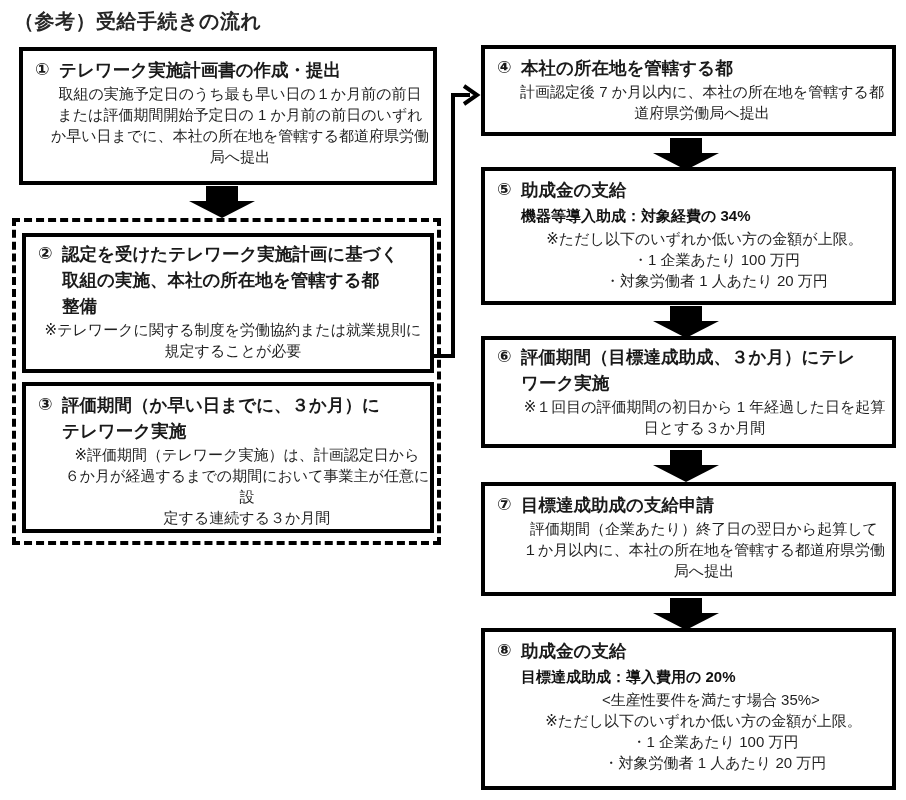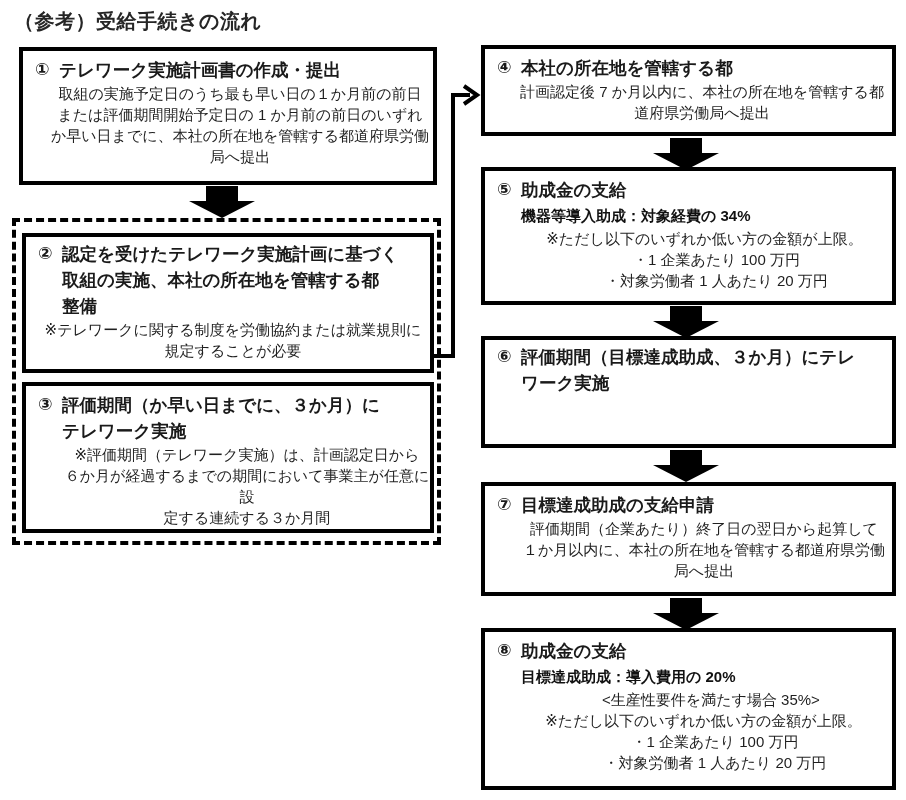--- a/index.html
+++ b/index.html
@@ -165,20 +165,22 @@
     <div class="shaft"></div>
       <div class="head"></div>
   </div>
 
   <div class="flow-box" style="left:481px; top:336px; width:415px; height:112px; padding-top:4px;">
     <div class="box-head">
       <span class="step-num">⑥</span>
       <span class="box-title">評価期間（目標達成助成、３か月）にテレ
 ワーク実施</span>
     </div>
+    <div class="box-note">※１回目の評価期間の初日から 1 年経過した日を起算
+日とする３か月間</div>
   </div>
 
   <div class="arrow-down" style="left:653px; top:450px;">
     <div class="shaft"></div>
       <div class="head"></div>
   </div>
 
   <div class="flow-box" style="left:481px; top:482px; width:415px; height:114px;">
     <div class="box-head">
       <span class="step-num">⑦</span>

